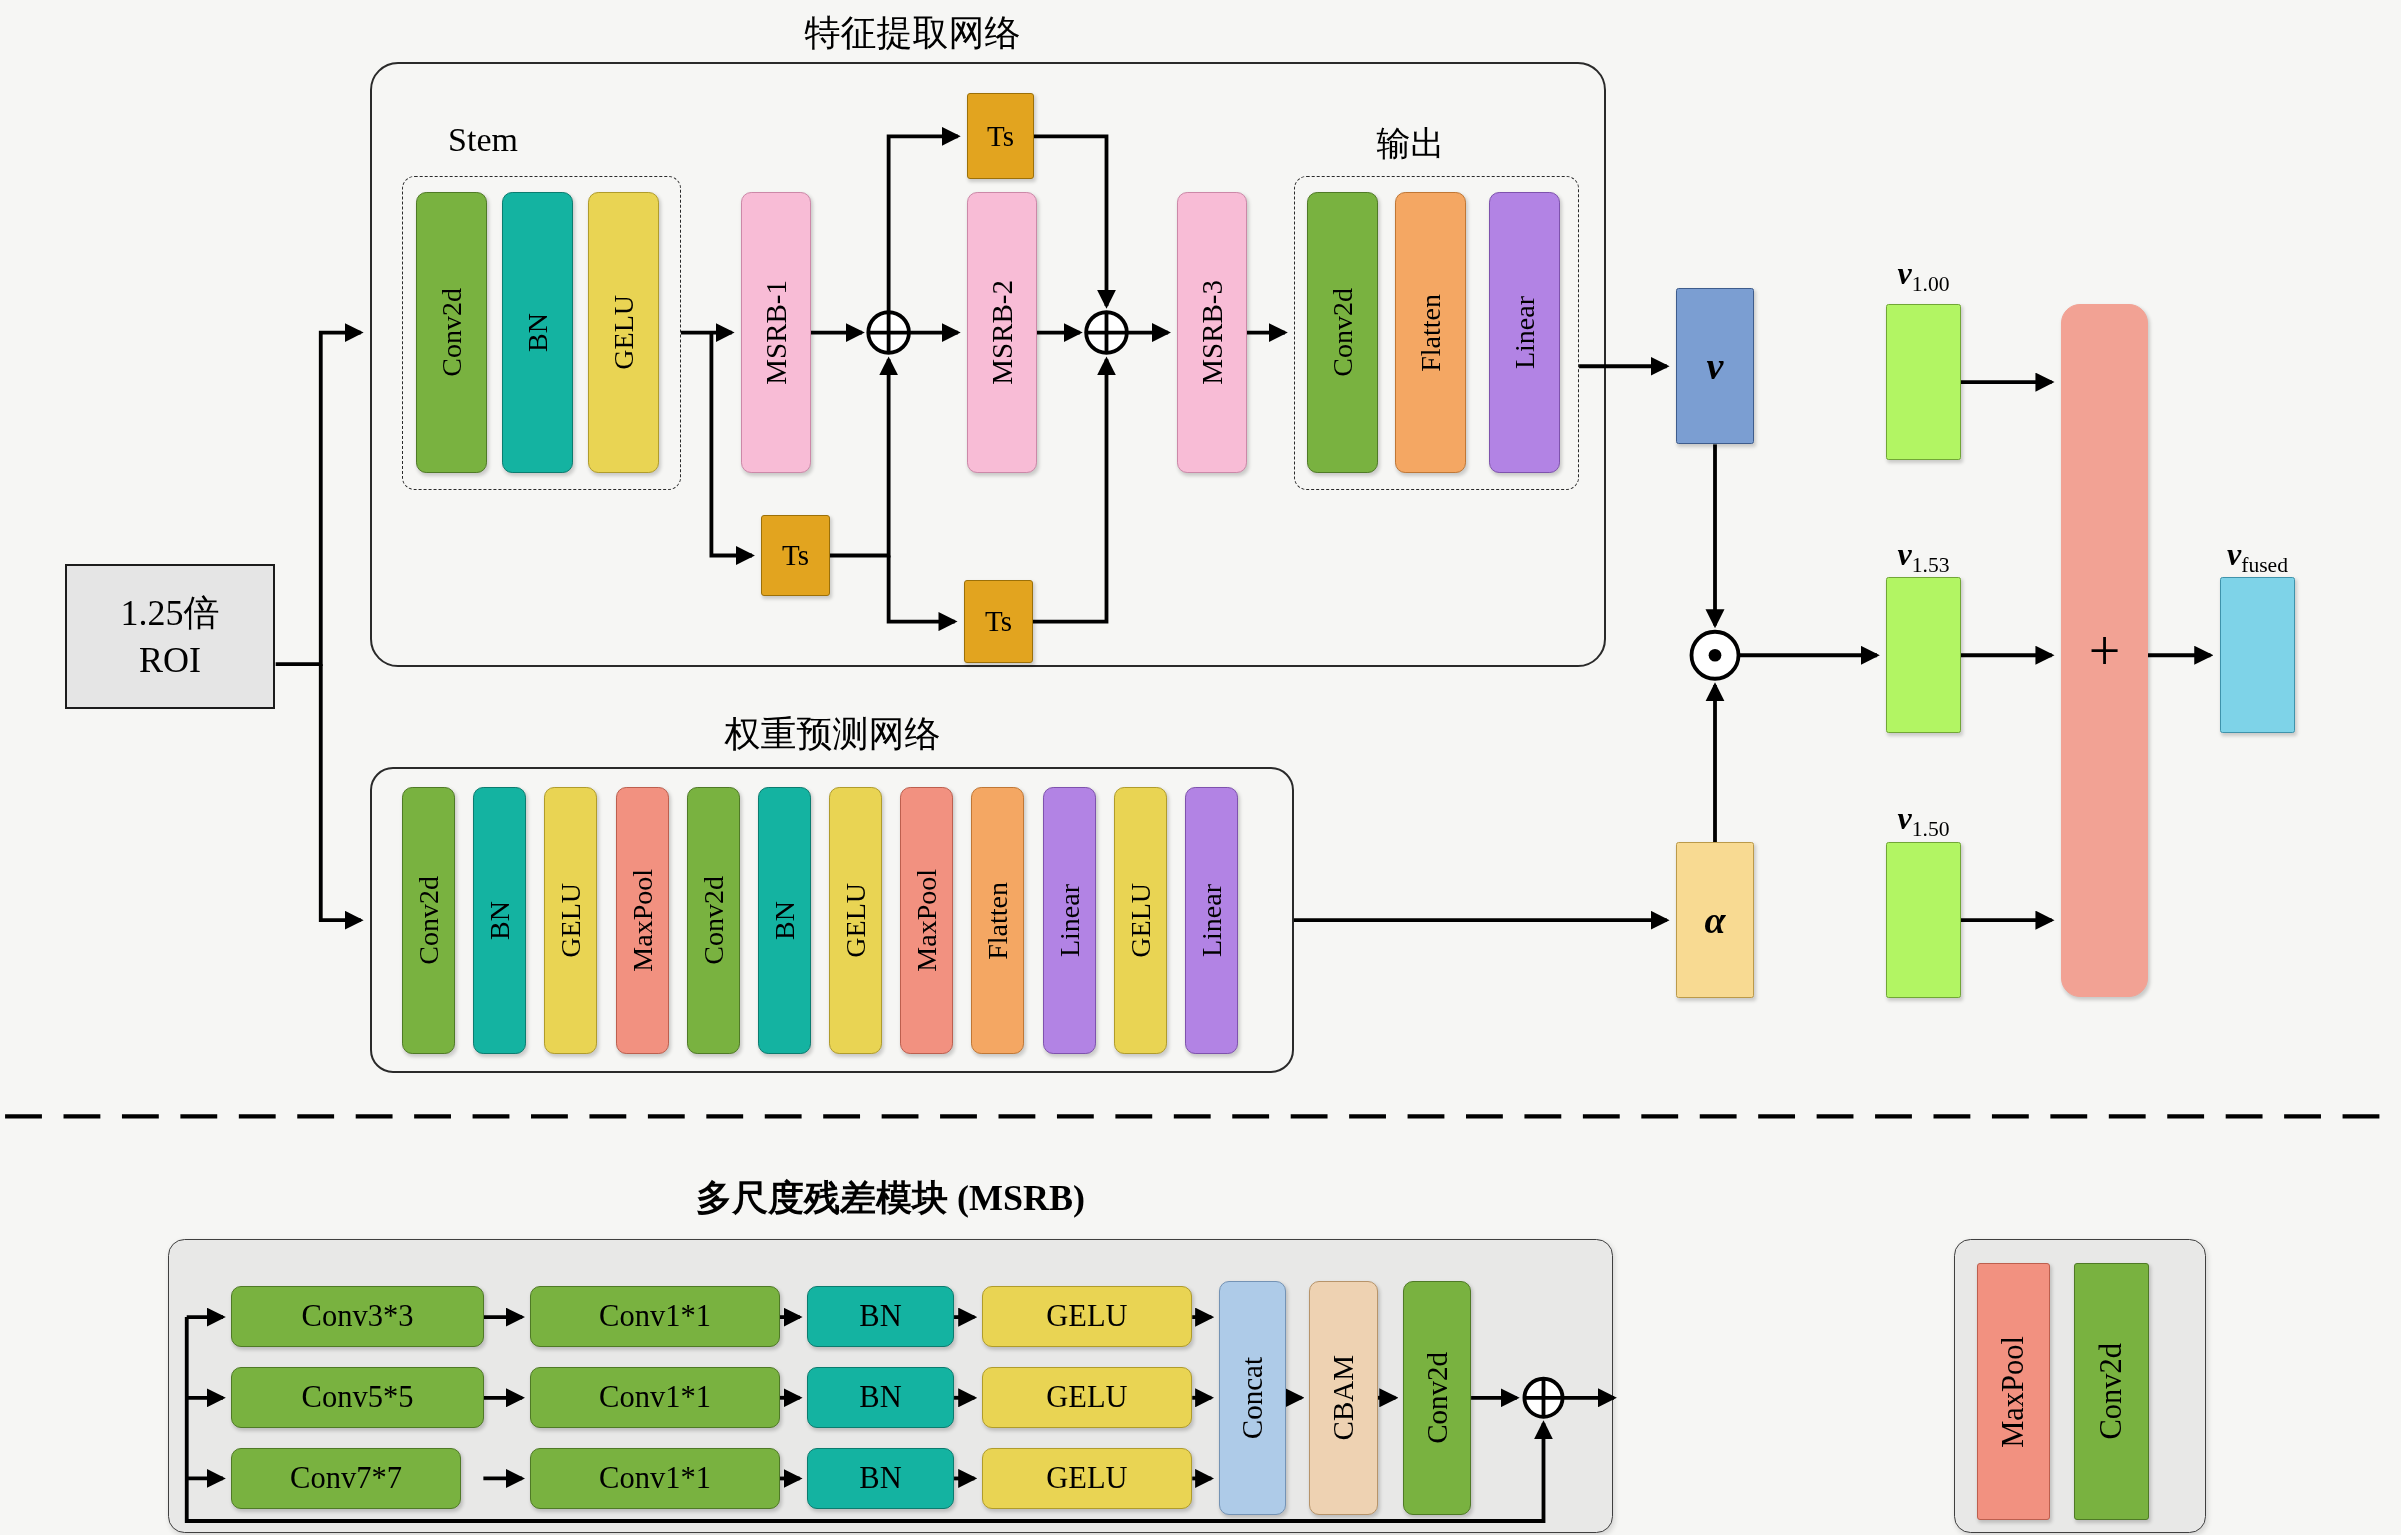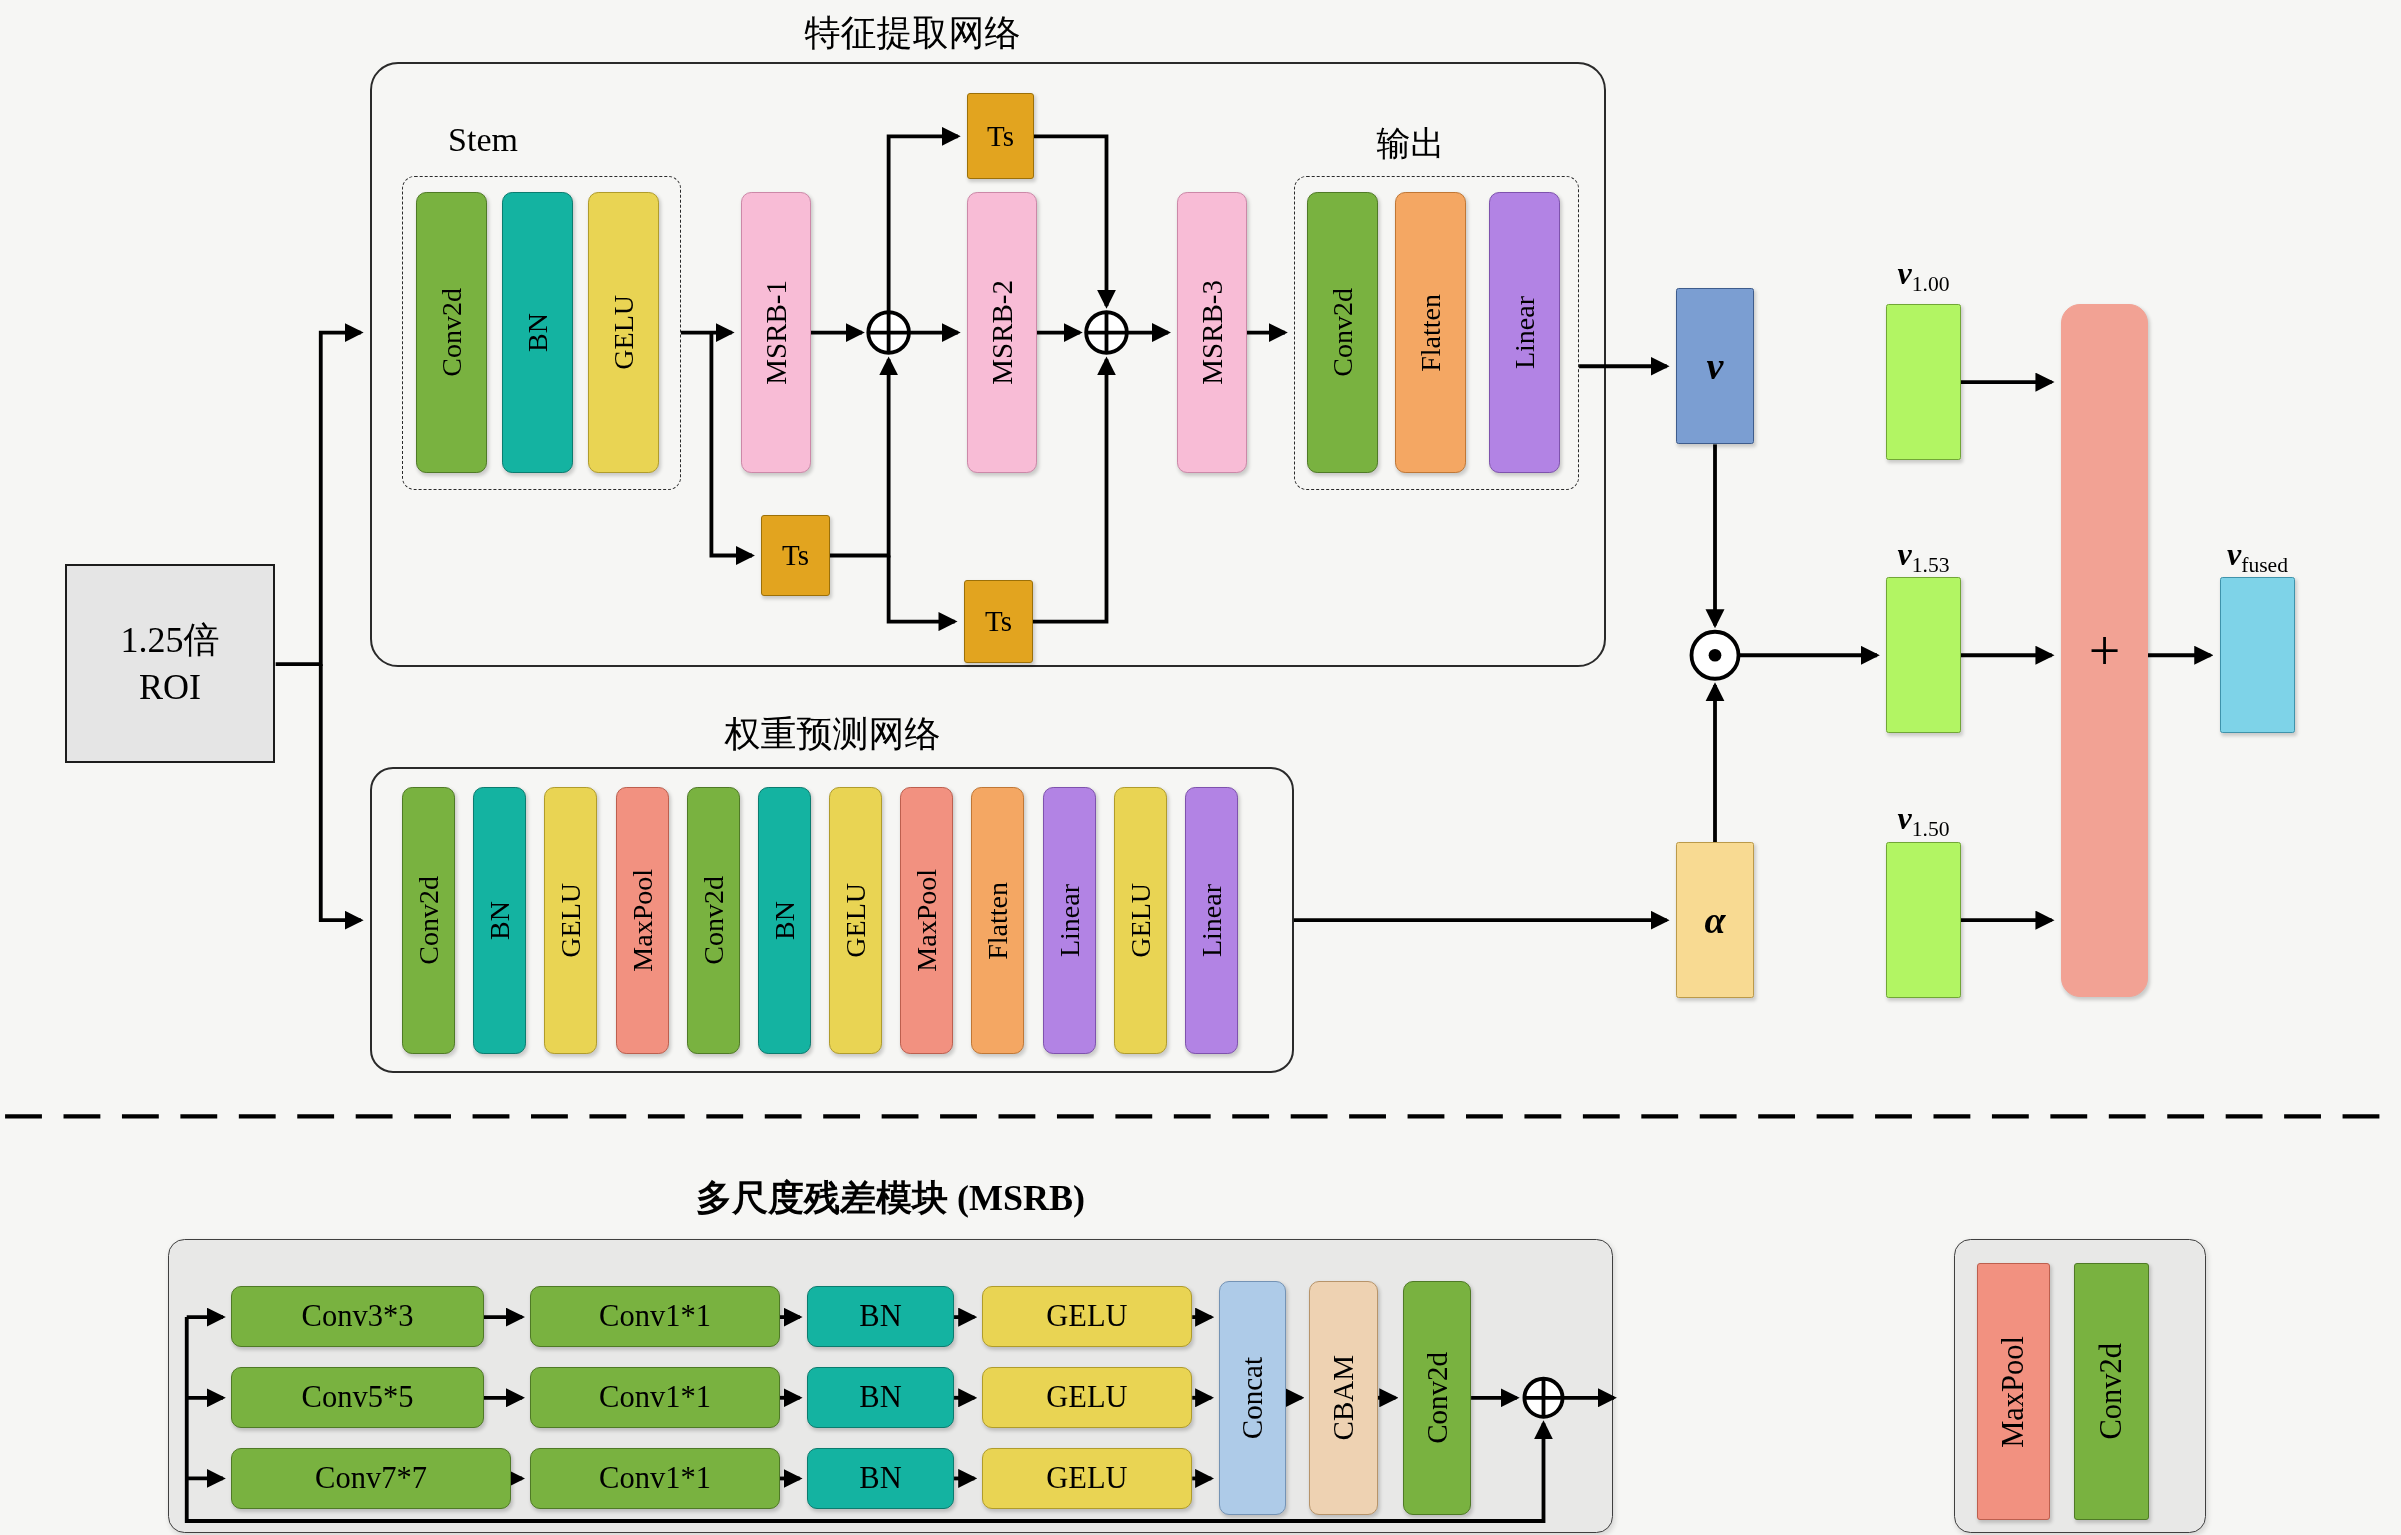--- a/index.html
+++ b/index.html
@@ -131,21 +131,21 @@
       <path d="M 2430 2170 V 2230 M 2400 2200 H 2460" fill="none"></path>
     </g>
   </svg>
 
   <div class="layer">
 
     <div class="lbl title" style="left:642px; top:710px; width:381px;">权重预测网络</div>
     <div class="lbl title" style="left:703px; top:9px; width:419px;">特征提取网络</div>
     <div class="lbl title" style="left:668px; top:1174px; width:445px;font-weight:bold;">多尺度残差模块 (MSRB)</div>
 
-    <div class="roibox" style="left:65px; top:564px; width:210px; height:199px;">
+    <div class="roibox" style="left:65px; top:564px; width:210px; height:145px;">
       <span>1.25倍</span>
       <span>ROI</span>
     </div>
 
     <div class="lbl" style="left:413px; top:121px; width:140px; font-size:34px;">Stem</div>
     <div class="dashedbox" style="left:402px; top:176px; width:279px; height:314px;"></div>
     <div class="blk c-green" style="left:416px; top:192px; width:71px; height:281px;">
         <span class="vtext">Conv2d</span>
       </div>
     <div class="blk c-teal" style="left:502px; top:192px; width:71px; height:281px;">
@@ -267,21 +267,21 @@
     <div class="blk c-green r10 rowblk" style="left:530px;  top:1367px; width:250px; height:61px;">
         <span>Conv1*1</span>
       </div>
     <div class="blk c-teal r10 rowblk" style="left:807px; top:1367px; width:147px; height:61px;">
         <span>BN</span>
       </div>
     <div class="blk c-yellow r10 rowblk" style="left:982px; top:1367px; width:210px; height:61px;">
         <span>GELU</span>
       </div>
 
-    <div class="blk c-green r10 rowblk" style="left:231px;  top:1448px; width:280px; height:61px;">
+    <div class="blk c-green r10 rowblk" style="left:231px;  top:1448px; width:230px; height:61px;">
         <span>Conv7*7</span>
       </div>
     <div class="blk c-green r10 rowblk" style="left:530px;  top:1448px; width:250px; height:61px;">
         <span>Conv1*1</span>
       </div>
     <div class="blk c-teal r10 rowblk" style="left:807px; top:1448px; width:147px; height:61px;">
         <span>BN</span>
       </div>
     <div class="blk c-yellow r10 rowblk" style="left:982px; top:1448px; width:210px; height:61px;">
         <span>GELU</span>

